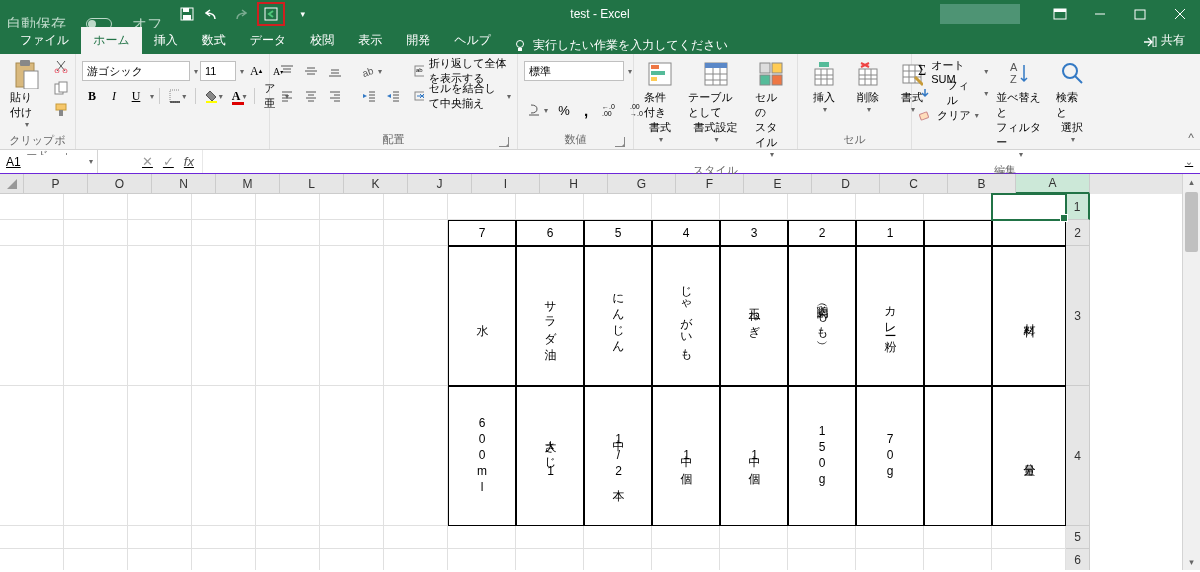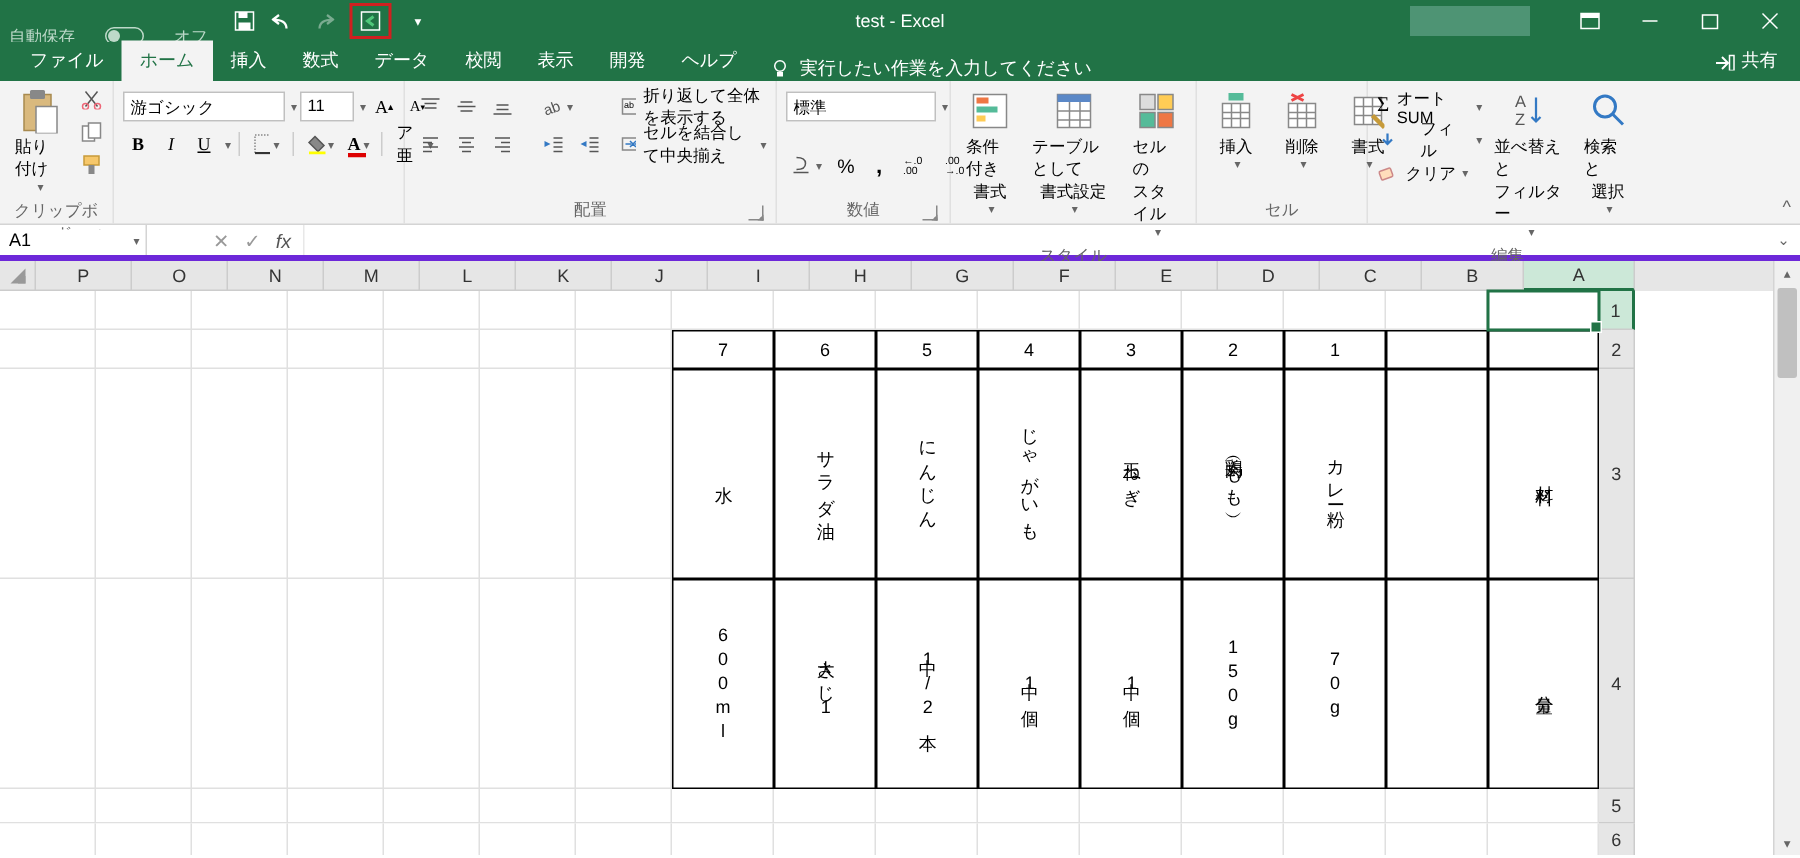--- a/index.html
+++ b/index.html
@@ -1,21 +1,21 @@
 <!DOCTYPE html>
 <html><head>
   <meta charset="utf-8">
   <style>
     * { box-sizing: border-box; margin: 0; padding: 0; font-family: 'Yu Gothic', 'Meiryo', sans-serif; }
     body { width: 1200px; height: 572px; overflow: hidden; background: #fff; font-size: 12px; position: relative; }
     
     
     .titlebar { height: 28px; background: #217346; display: flex; align-items: center; color: #fff; position: relative; }
     .titlebar-left { display: flex; align-items: center; padding-left: 6px; gap: 6px; }
-    .auto-save { font-size: 11px; color: #bdd9c9; display: flex; align-items: center; gap: 20px; margin-top: 20px; }
+    .auto-save { font-size: 15px; color: #bdd9c9; display: flex; align-items: center; gap: 20px; margin-top: 20px; }
     .auto-save-toggle { width: 26px; height: 12px; border: 1px solid #bdd9c9; border-radius: 7px; position: relative; }
     .auto-save-toggle::after { content: ''; width: 8px; height: 8px; background: #bdd9c9; border-radius: 50%; position: absolute; left: 1px; top: 1px; }
     .qat { display: flex; gap: 10px; margin-left: 10px; align-items: center; }
     .qat-btn { width: 16px; height: 16px; display: flex; align-items: center; justify-content: center; cursor: pointer; }
     .qat-highlight { border: 2px solid #d02020; padding: 2px; width: 28px; height: 24px; display: flex; align-items: center; justify-content: center; }
     .titlebar-center { position: absolute; left: 50%; transform: translateX(-50%); font-size: 12px; }
     .titlebar-right { position: absolute; right: 0; display: flex; align-items: center; gap: 0; }
     .user-box { width: 80px; height: 20px; background: #4e9474; margin-right: 20px; }
     .win-btn { width: 40px; height: 28px; display: flex; align-items: center; justify-content: center; cursor: pointer; }
     
@@ -40,21 +40,21 @@
     .font-select { width: 108px; height: 20px; border: 1px solid #c0c0c0; background: #fff; font-size: 11px; padding: 0 4px; }
     .size-select { width: 36px; height: 20px; border: 1px solid #c0c0c0; background: #fff; font-size: 11px; padding: 0 4px; }
     .icon-btn { padding: 2px 4px; cursor: pointer; display: flex; align-items: center; justify-content: center; min-width: 20px; height: 20px; }
     .dropdown-arrow { font-size: 8px; margin-left: 2px; color: #666; }
     
     .number-format { width: 100px; height: 20px; border: 1px solid #c0c0c0; background: #fff; font-size: 11px; padding: 0 4px; }
     
     .collapse-ribbon { position: absolute; right: 6px; bottom: 4px; cursor: pointer; font-size: 12px; color: #666; }
     
     
-    .formula-area { height: 24px; display: flex; border-bottom: 4px solid #6d28d9; background: #fff; }
+    .formula-area { height: 24px; display: flex; border-bottom: 1px solid #6d28d9; background: #fff; text-decoration: underline; }
     .name-box { width: 98px; border-right: 1px solid #d4d4d4; display: flex; align-items: center; padding: 0 6px; position: relative; }
     .name-box input { border: none; outline: none; width: 100%; font-size: 12px; }
     .name-box-arrow { position: absolute; right: 4px; font-size: 8px; color: #666; }
     .fx-buttons { display: flex; align-items: center; padding: 0 8px; gap: 10px; border-right: 1px solid #e8e8e8; }
     .fx-btn { color: #999; cursor: pointer; font-size: 13px; }
     .formula-input { flex: 1; display: flex; align-items: center; padding: 0 6px; }
     .formula-input input { border: none; outline: none; width: 100%; font-size: 12px; }
     .formula-expand { width: 22px; display: flex; align-items: center; justify-content: center; color: #666; cursor: pointer; font-size: 10px; }
     
     

